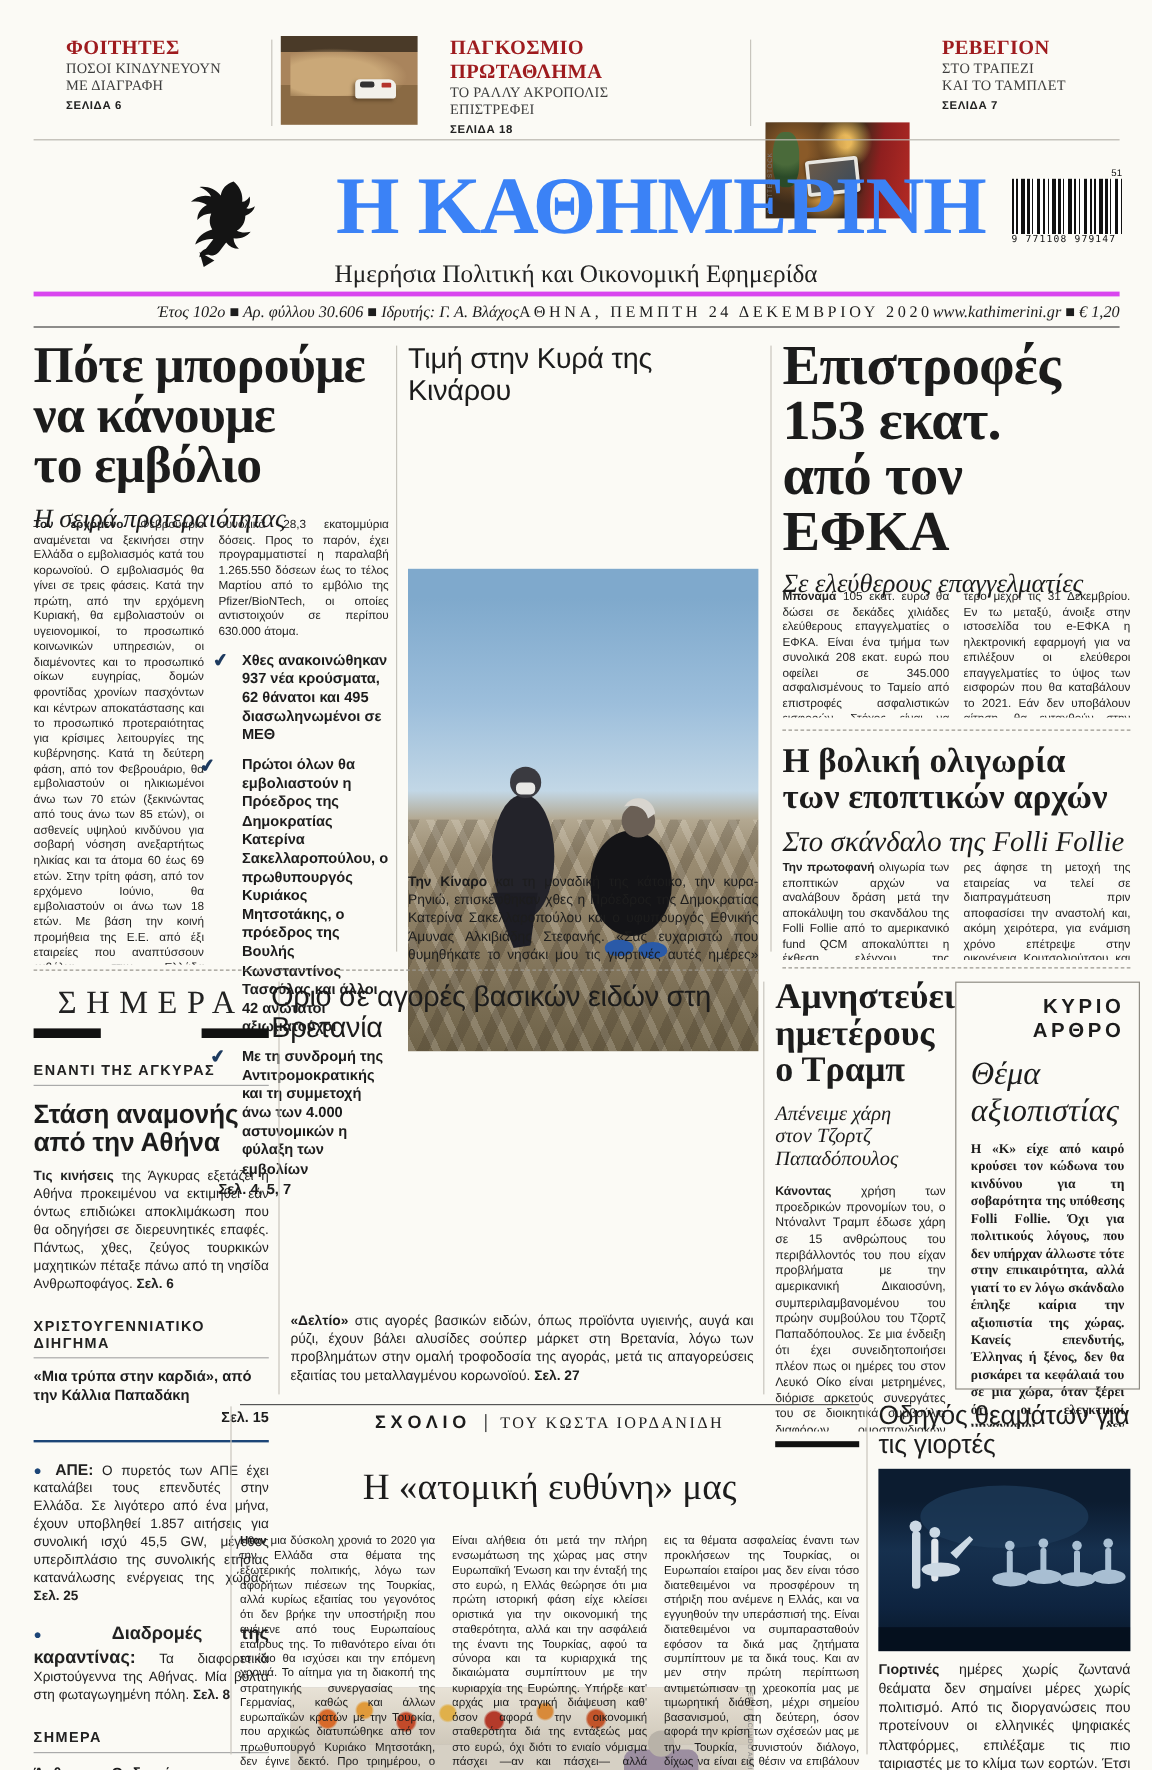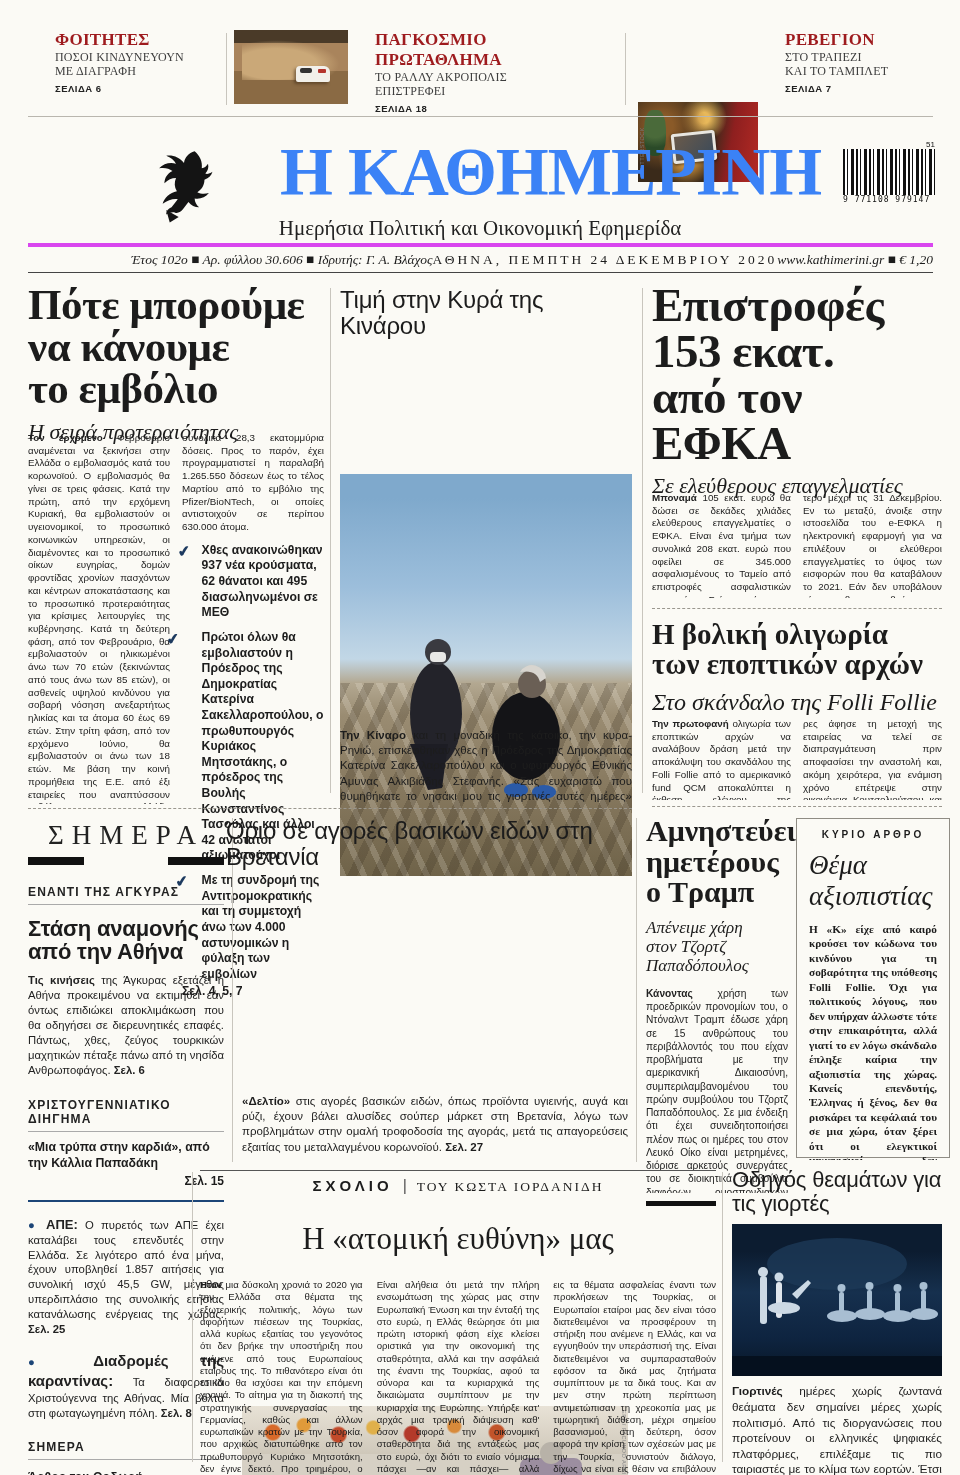--- a/index.html
+++ b/index.html
@@ -45,21 +45,21 @@
   .rkick{font-size:12px;font-weight:bold;letter-spacing:1.2px;color:#222;border-bottom:1px solid #aaa;padding-bottom:5px;margin-top:20px;}
   .rh{font-size:22px;font-weight:bold;line-height:1.05;margin-top:12px;letter-spacing:-.2px;}
   .rbt{font-size:11.3px;line-height:1.32;text-align:justify;margin-top:10px;color:#222;}
   .rnote{font-size:12.3px;line-height:1.3;font-weight:bold;margin-top:8px;}
   .brule{border-top:2px solid #1c4577;margin-top:12px;}
   .rpg{font-weight:bold;}
   .rlbl{font-size:13px;font-weight:bold;}
   .dot{color:#1c4577;}
   
   .karthro{border:1px solid #8f8c84;padding:10px 12px;}
-  .ka-lbl{font-size:10px;font-weight:bold;letter-spacing:3px;text-align:center;}
+  .ka-lbl{font-size:17px;font-weight:bold;letter-spacing:3px;text-align:right;}
   .ka-h{font-family:"Liberation Serif",serif;font-style:italic;font-size:27px;margin-top:10px;}
   .ka-b{font-family:"Liberation Serif",serif;font-weight:600;font-size:11.3px;line-height:1.28;text-align:justify;margin-top:10px;overflow:hidden;}
   
   .sx-head{display:flex;justify-content:center;align-items:baseline;gap:10px;border-top:1px solid #555;padding-top:6px;}
   .sx-l{font-size:15px;font-weight:bold;letter-spacing:4px;}
   .sx-sep{color:#555;}
   .sx-a{font-family:"Liberation Serif",serif;font-size:13.5px;letter-spacing:2px;}
   .sx-h{font-family:"Liberation Serif",serif;font-size:31px;text-align:center;}
   .cols3{display:flex;gap:14px;}
   .cols3>div{flex:1;font-size:9.6px;line-height:1.28;text-align:justify;overflow:hidden;}

